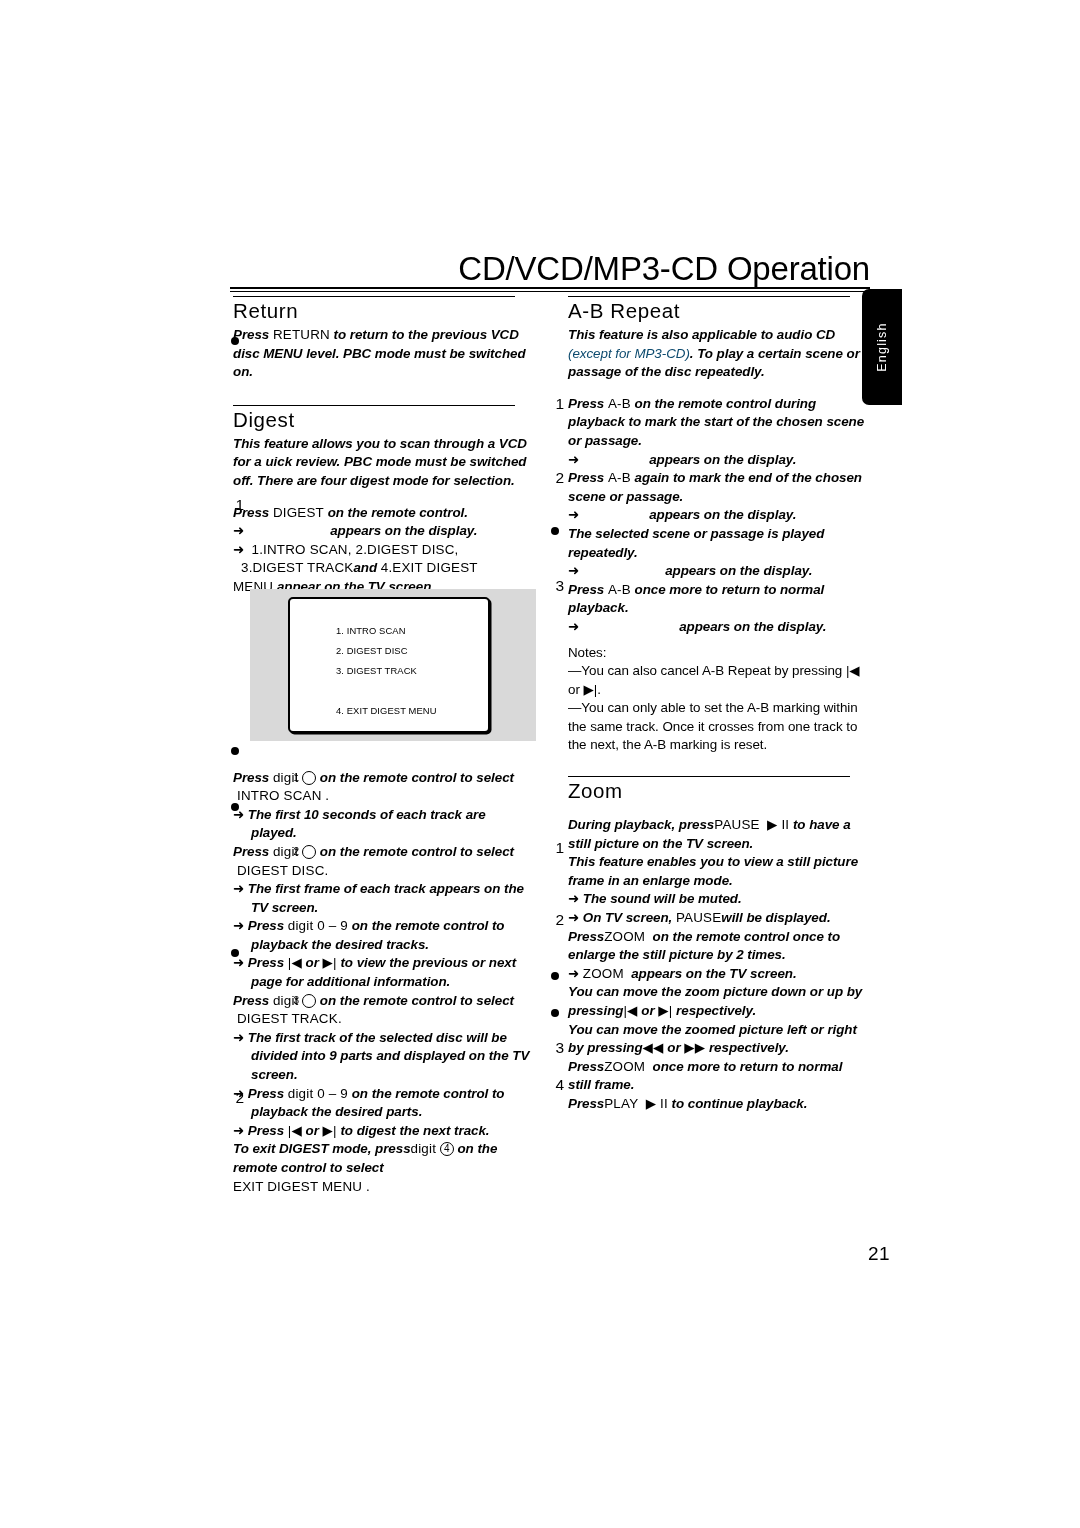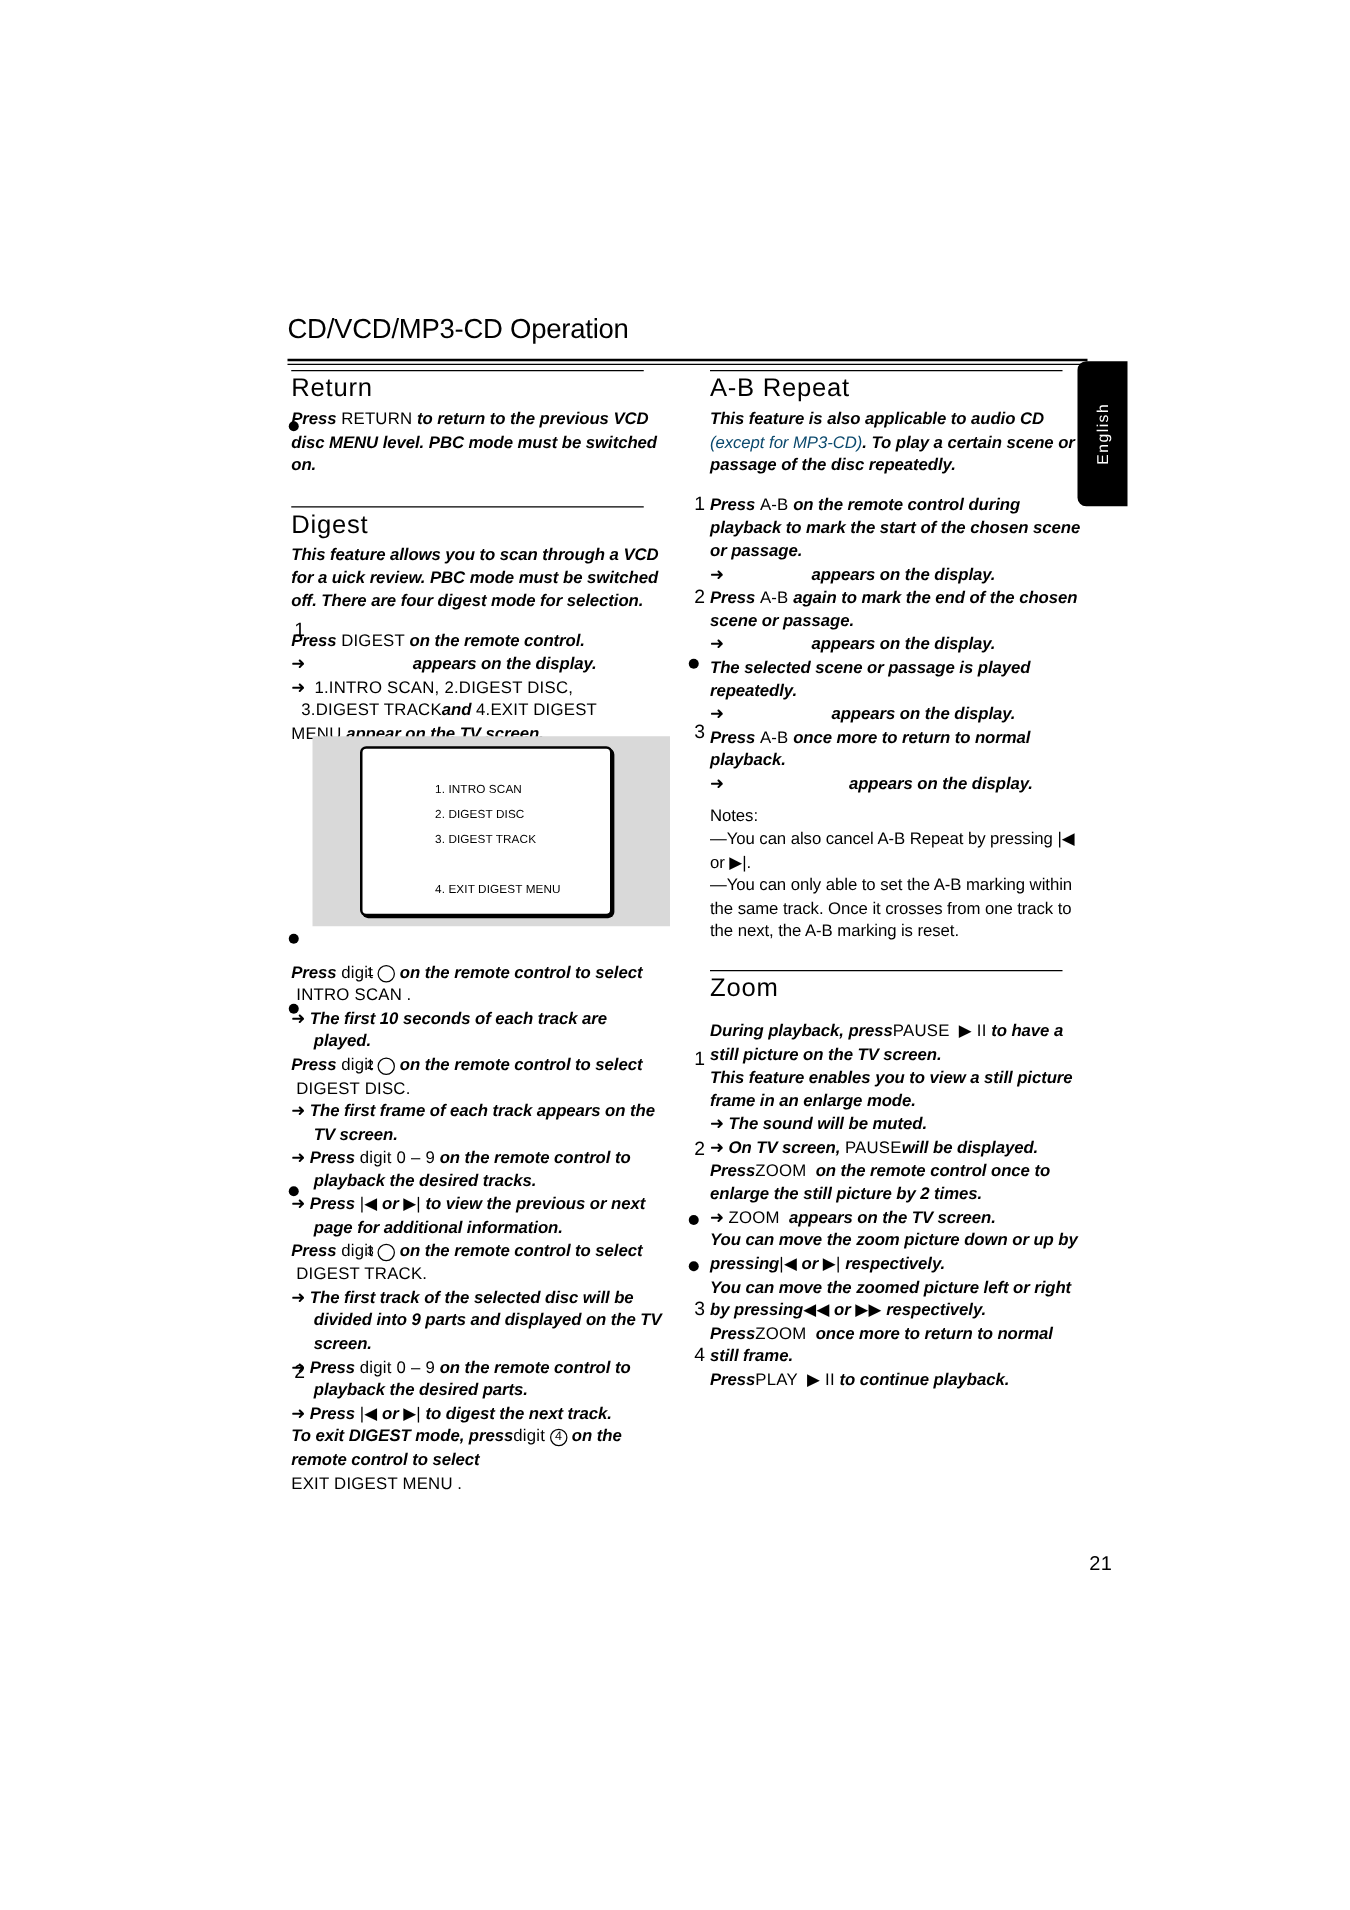--- a/index.html
+++ b/index.html
@@ -10,21 +10,22 @@
     color: #000000;
     overflow: hidden;
   }
 
   .page { position: relative; width: 1080px; height: 1528px; }
 
   
   .page-title {
     position: absolute;
     left: 230px; top: 250px; width: 640px;
-    font-size: 22px;
+    text-align: right;
+    font-size: 33px;
     font-weight: 400;
     letter-spacing: -0.2px;
   }
   .title-rule {
     position: absolute;
     left: 230px; top: 287px; width: 640px;
     border-top: 2.2px solid #000;
   }
   .title-rule::after{
     content:"";
@@ -141,28 +142,27 @@
     border-radius: 5px;
     box-shadow: 1.5px 1.5px 0 #000;
   }
   .tv-line {
     position: absolute;
     left: 46px;
     font-size: 9.4px;
     font-weight: 400;
     letter-spacing: 0.1px;
     white-space: nowrap;
-    margin-left: 12px;
   }
 
   
   .pageno {
     position: absolute;
     right: 190px; top: 1243px;
-    font-size: 16px;
+    font-size: 19px;
     font-weight: 400;
     letter-spacing: 0.4px;
   }
 </style>
 </head>
 <body>
 
 <div class="page">
 
   <div class="page-title">CD/VCD/MP3-CD Operation</div>

